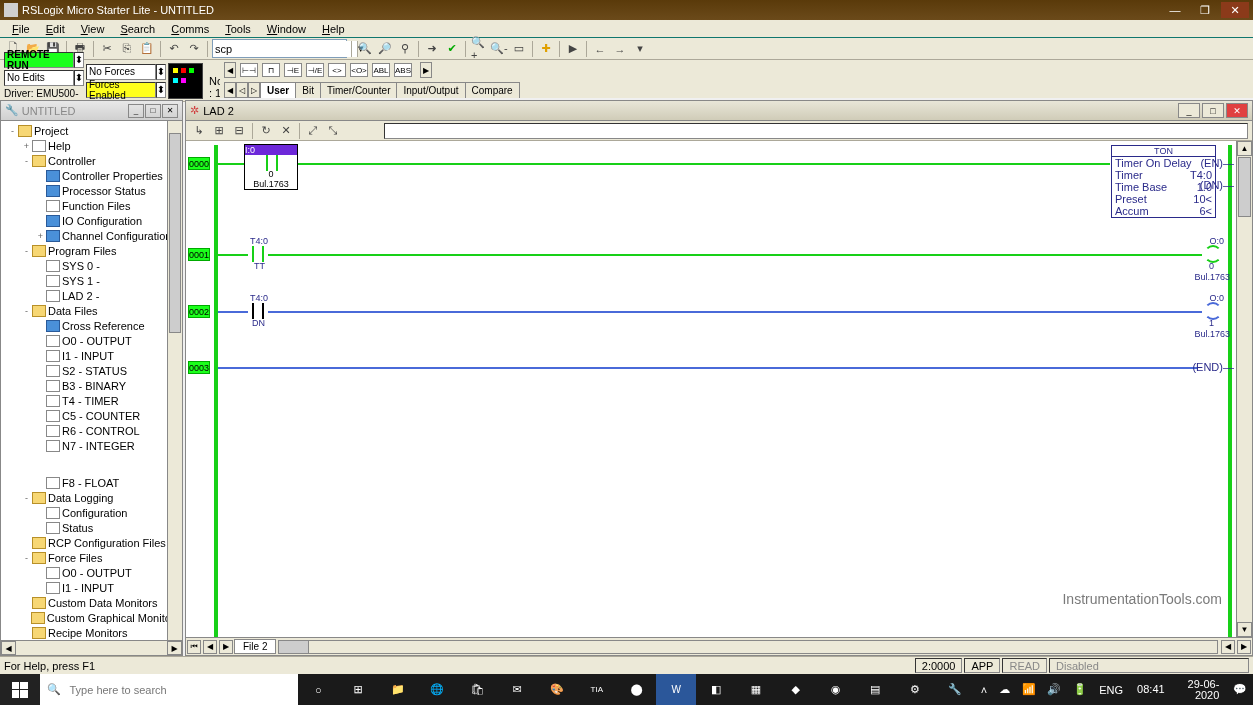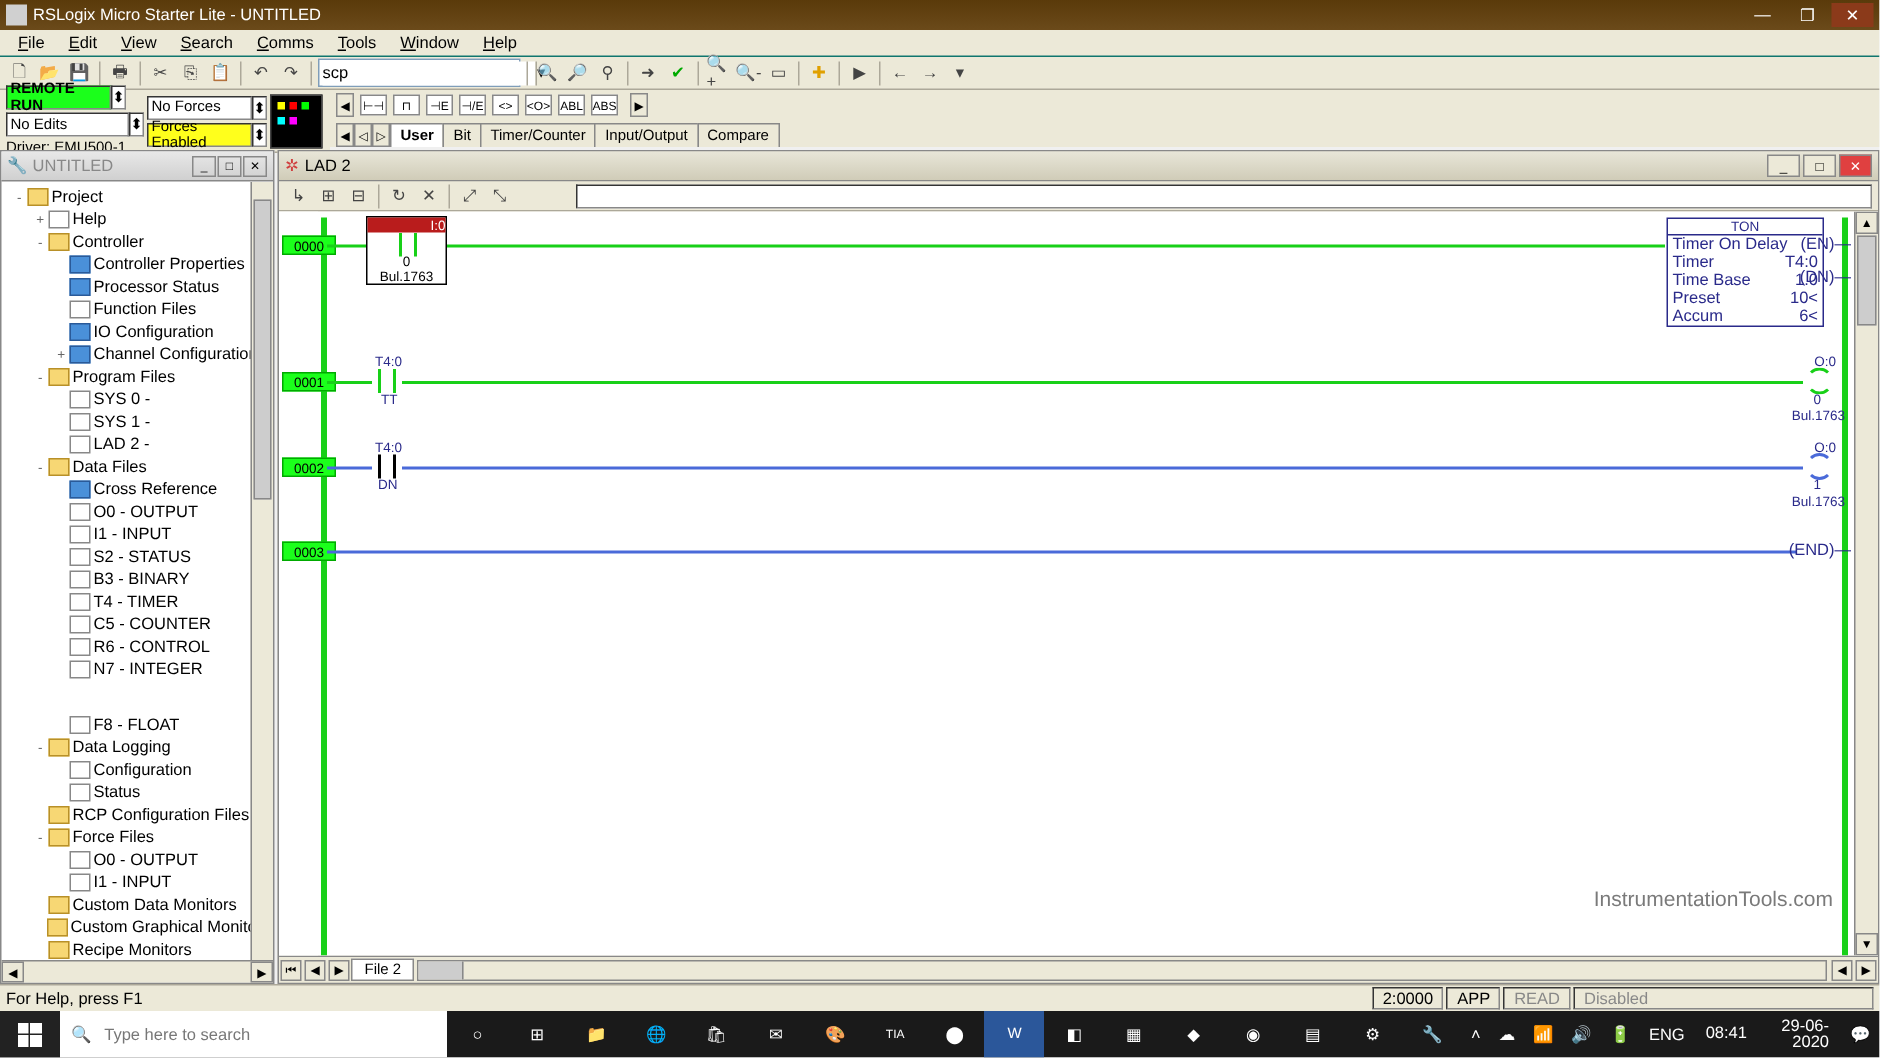--- a/index.html
+++ b/index.html
@@ -70,21 +70,21 @@
 .ladhdr { height:20px; background:linear-gradient(#e8e6d8,#d0ccb8); border-bottom:1px solid #888; display:flex; align-items:center; padding:0 4px; }
 .ladhdr .title { display:flex; align-items:center; gap:4px; }
 .ladhdr .spacer { flex:1; }
 .ladhdr .wbtn { width:22px; height:15px; border:1px solid #888; background:#ece9d8; display:flex; align-items:center; justify-content:center; font-size:9px; cursor:pointer; margin-left:2px; }
 .ladhdr .wbtn.close { background:#e04040; color:#fff; }
 .ladtool { height:20px; background:#ece9d8; border-bottom:1px solid #aca899; display:flex; align-items:center; padding:0 4px; gap:2px; }
 
 
 .canvas { flex:1; background:#fff; position:relative; overflow:hidden; }
 .rungcol { position:absolute; left:0; top:0; bottom:0; width:26px; background:#fff; }
-.rungnum { position:absolute; left:2px; width:36px; height:13px; background:#1bff1b; font-size:9px; display:flex; align-items:center; justify-content:center; border:1px solid #0a0; }
+.rungnum { position:absolute; left:2px; width:22px; height:13px; background:#1bff1b; font-size:9px; display:flex; align-items:center; justify-content:center; border:1px solid #0a0; }
 .powerrail { position:absolute; top:4px; bottom:0; width:4px; background:#18d018; }
 .powerrail.left { left:28px; }
 .powerrail.right { right:20px; }
 .rwire { position:absolute; height:2px; background:#18d018; }
 .rwire.blue { background:#4a6ad9; }
 
 
 .inst { position:absolute; font-size:9px; text-align:center; }
 .xic { width:20px; height:16px; }
 .xic::before, .xic::after { content:""; position:absolute; top:0; bottom:0; width:2px; background:#000; }
@@ -93,21 +93,21 @@
 .ote { width:22px; height:16px; }
 .ote::before { content:""; position:absolute; width:14px; height:14px; border:2px solid #4a6ad9; border-radius:50%; left:2px; top:-1px; border-left-color:transparent; border-right-color:transparent; transform:rotate(0deg); }
 .ote.on::before { border-top-color:#18d018; border-bottom-color:#18d018; }
 .lbl { position:absolute; font-size:9px; color:#2a2a8a; white-space:nowrap; }
 
 .tonbox { position:absolute; border:1px solid #2a2a8a; background:#fff; width:105px; }
 .tonbox .title { text-align:center; font-size:9px; color:#2a2a8a; border-bottom:1px solid #2a2a8a; }
 .tonbox .row { display:flex; justify-content:space-between; padding:0 3px; font-size:9px; color:#2a2a8a; }
 
 .inputbox { position:absolute; border:1px solid #000; background:#fff; }
-.inputbox .top { background:#b91c1c; color:#fff; font-size:9px; text-align:right; height:10px; line-height:10px; }
+.inputbox .top { background:#6d28d9; color:#fff; font-size:9px; text-align:left; height:10px; line-height:10px; }
 .inputbox .mid { height:14px; position:relative; }
 .inputbox .bot { font-size:9px; text-align:center; }
 
 .endcap { position:absolute; font-size:9px; color:#2a2a8a; display:flex; align-items:center; }
 .endcap .par { font-size:11px; }
 
 .vscroll { position:absolute; right:0; top:0; bottom:0; width:16px; background:#ece9d8; border-left:1px solid #888; }
 .vscroll .vbtn { height:15px; border:1px solid #888; display:flex; align-items:center; justify-content:center; font-size:8px; }
 .vscroll .vthumb { position:absolute; left:1px; right:1px; top:16px; height:60px; background:#cdcdcd; border:1px solid #888; }
 
@@ -199,21 +199,21 @@
 </div>
 
 <div style="display:flex;">
   <div class="statusrow" style="width:220px; flex-direction:row;">
     <div class="statuscol">
       <div style="display:flex;">
         <div class="pill green" style="width:70px;">REMOTE RUN</div>
         <div class="pill" style="width:10px;justify-content:center;">⬍</div>
       </div>
       <div style="display:flex;">
-        <div class="pill" style="width:82px;">No Edits</div>
+        <div class="pill" style="width:70px;">No Edits</div>
         <div class="pill" style="width:10px;justify-content:center;">⬍</div>
       </div>
       <div style="font-size:10px;">Driver: EMU500-1</div>
     </div>
     <div class="statuscol">
       <div style="display:flex;">
         <div class="pill" style="width:70px;">No Forces</div>
         <div class="pill" style="width:10px;justify-content:center;">⬍</div>
       </div>
       <div style="display:flex;">

